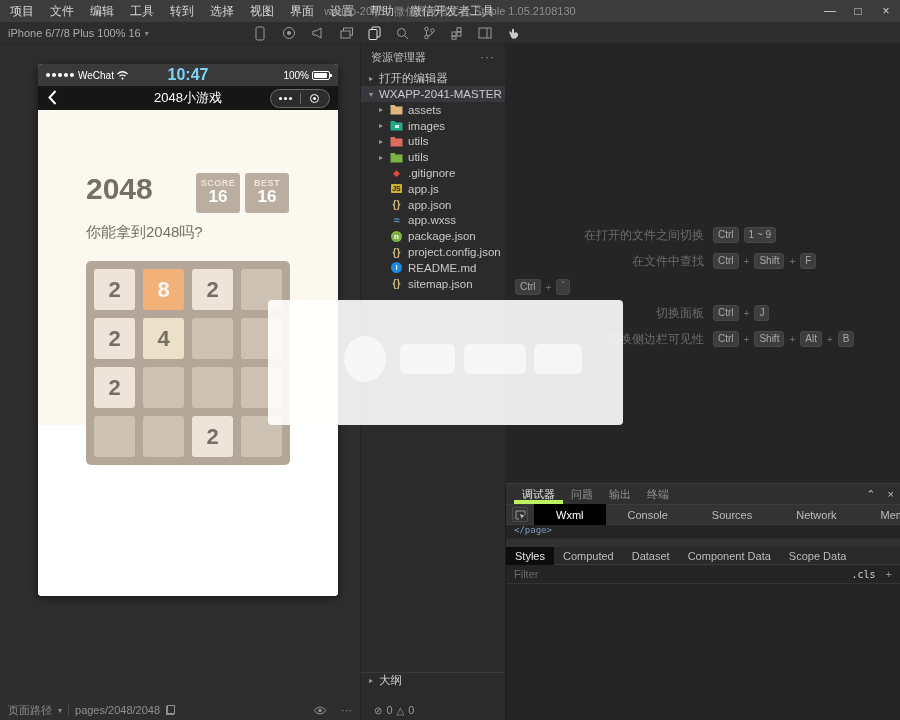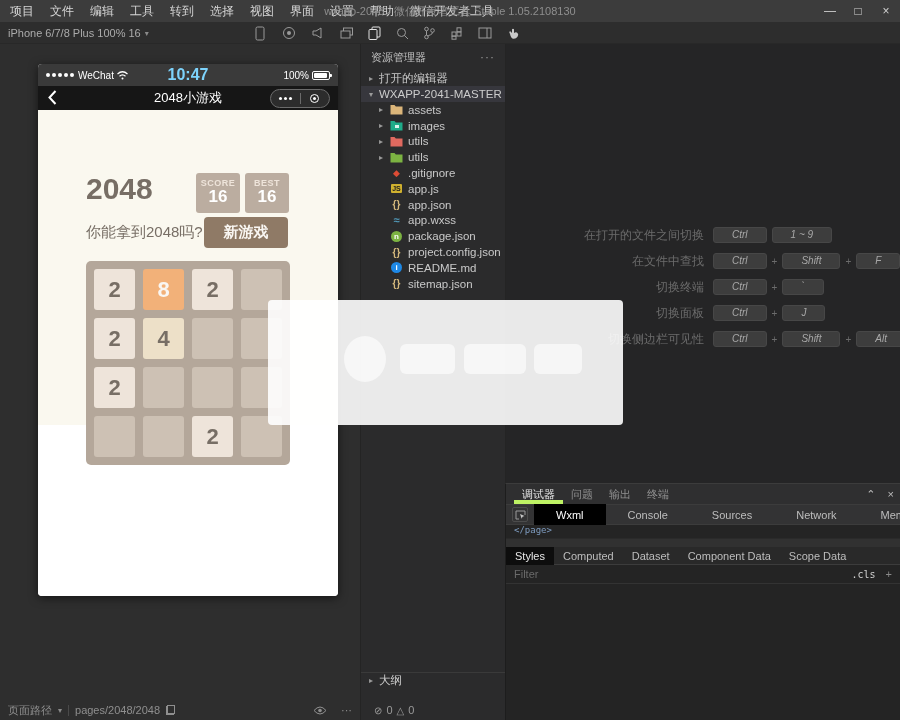--- a/index.html
+++ b/index.html
@@ -94,21 +94,21 @@
   .problems-row .pic { font-size:10px; }
 
   
   .editor { position:absolute; left:505px; top:44px; width:395px; height:439px; background:#252526;
     border-left:1px solid #242424; }
   .shortcuts { position:absolute; left:0; top:178px; width:100%; }
   .sc-row { display:flex; align-items:center; height:26px; }
   .sc-label { width:198px; text-align:right; font-size:12px; color:#6b6b6b; flex:none; }
   .sc-keys { display:flex; align-items:center; gap:5px; margin-left:9px; }
   .kbd { background:#3d3d3d; border:1px solid #474747; border-radius:3px; color:#a8a8a8;
-    font-size:10px; padding:1px 18px; line-height:12px;font-style:italic; }
+    font-size:10px; padding:1px 4px; line-height:12px; }
   .plus { color:#6b6b6b; font-size:10px; }
 
   
   .debugger { position:absolute; left:505px; top:483px; width:395px; height:237px; background:#242424;
     border-left:1px solid #1d1d1d; border-top:1px solid #3c3c3c; }
   .dbg-tabs { height:20px; background:#2f2f30; display:flex; align-items:flex-start; padding-left:8px; gap:0; position:relative; }
   .dbg-tab { font-size:11px; color:#919191; padding:3px 8px 2px; height:20px; }
   .dbg-tab.active { color:#e8e8e8; border-bottom:4px solid #bef264;font-family:Liberation Serif, serif; }
   .dbg-win { position:absolute; right:6px; top:0; height:20px; display:flex; align-items:center; gap:12px;
     color:#bdbdbd; font-size:11px; }
@@ -293,21 +293,20 @@
         <div class="g-title">2048</div>
         <div class="score-box sb1">
           <div class="lbl">SCORE</div>
           <div class="val">16</div>
         </div>
         <div class="score-box sb2">
           <div class="lbl">BEST</div>
           <div class="val">16</div>
         </div>
         <div class="g-q">你能拿到2048吗?</div>
-        <button class="newgame">新游戏</button>
         <div class="grid16" id="grid">
             <div class="cell t2">2</div>
             <div class="cell t8">8</div>
             <div class="cell t2">2</div>
             <div class="cell"></div>
             <div class="cell t2">2</div>
             <div class="cell t4">4</div>
             <div class="cell"></div>
             <div class="cell"></div>
             <div class="cell t2">2</div>
@@ -459,21 +458,20 @@
           <div class="sc-label">在文件中查找</div>
           <div class="sc-keys">
             <span class="kbd">Ctrl</span>
             <span class="plus">+</span>
             <span class="kbd">Shift</span>
             <span class="plus">+</span>
             <span class="kbd">F</span>
           </div>
         </div>
         <div class="sc-row">
-          <div class="sc-label">切换终端</div>
           <div class="sc-keys">
             <span class="kbd">Ctrl</span>
             <span class="plus">+</span>
             <span class="kbd">`</span>
           </div>
         </div>
         <div class="sc-row">
           <div class="sc-label">切换面板</div>
           <div class="sc-keys">
             <span class="kbd">Ctrl</span>

